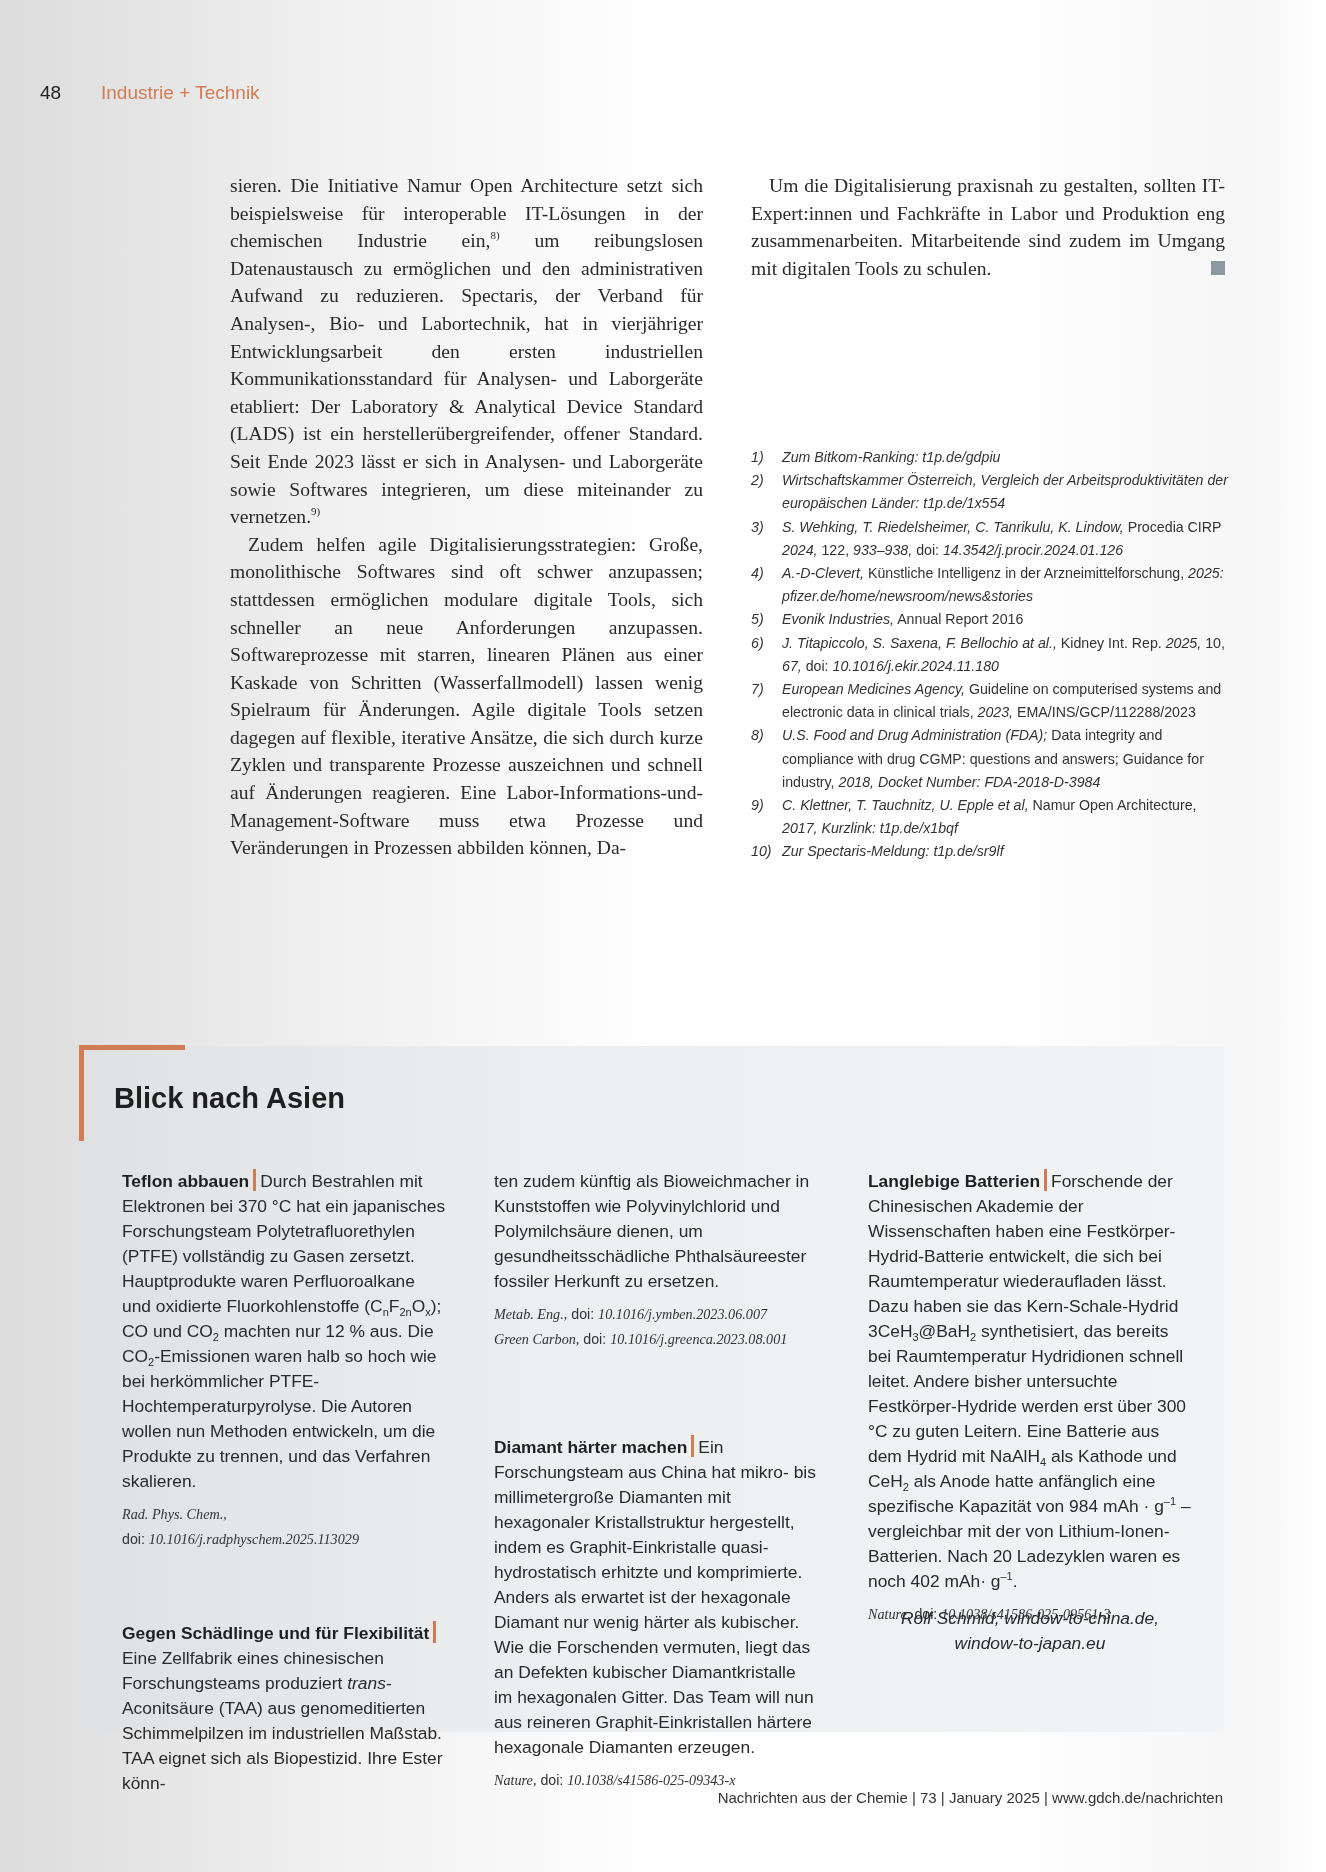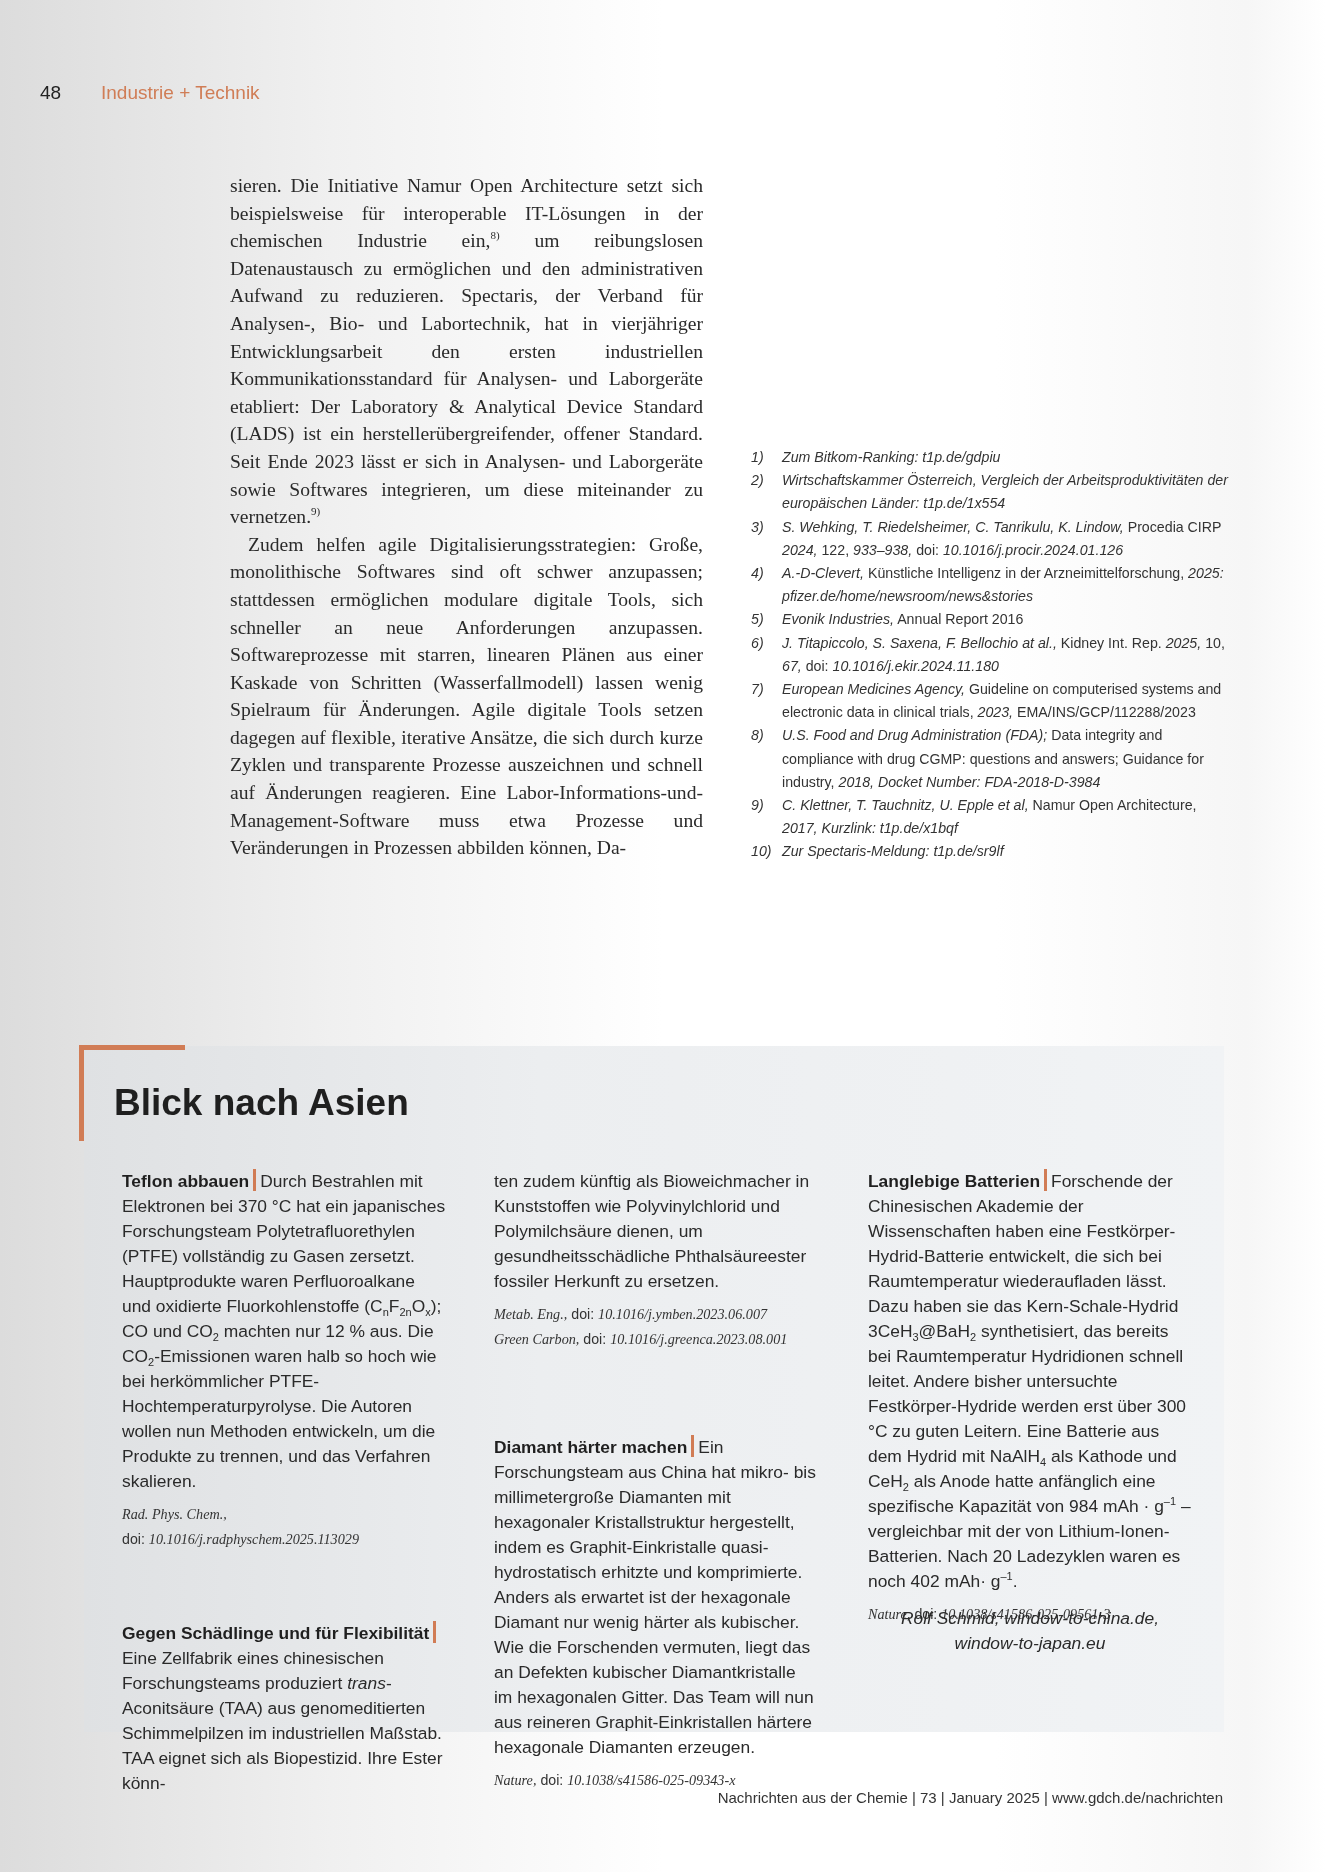--- a/index.html
+++ b/index.html
@@ -22,21 +22,21 @@
   .refs { position: absolute; left: 751px; top: 446px; width: 480px; font-size: 14.2px; line-height: 23.2px; color: #333; }
   .ref { display: flex; }
   .ref .n { width: 31px; flex: none; font-style: italic; }
   .ref .t { flex: 1; }
   .ref i { font-style: italic; }
 
   .box { position: absolute; left: 84px; top: 1046px; width: 1140px; height: 686px;
     background: linear-gradient(90deg, #dfe1e3 0%, #eceef0 40%, #f1f3f5 100%); }
   .box-corner-top { position: absolute; left: 79px; top: 1045px; width: 106px; height: 5px; background: #d17c55; }
   .box-corner-left { position: absolute; left: 79px; top: 1045px; width: 5px; height: 96px; background: #d17c55; }
-  .box-title { position: absolute; left: 114px; top: 1082px; font-size: 37px; font-weight: bold; color: #1f1f1f; }
+  .box-title { position: absolute; left: 114px; top: 1082px; font-size: 29px; font-weight: bold; color: #1f1f1f; }
 
   .bcol { position: absolute; width: 340px; font-size: 17.4px; line-height: 25px; color: #2a2a2a; }
   .bcol1 { left: 114px; top: 1161px; }
   .bcol2 { left: 486px; top: 1161px; }
   .bcol3 { left: 860px; top: 1161px; }
   .bcol p { margin: 8px; }
   .bcol .head { font-weight: bold; color: #1f1f1f; }
   .bar { display: inline-block; width: 3px; height: 22px; background: #d17c55; vertical-align: -4px; margin: 0 4px 0 4px; }
   .cite { font-size: 14.2px; line-height: 25px; color: #333; }
   .cite i { font-style: italic; font-family: Liberation Serif, serif; }
@@ -52,34 +52,35 @@
 
 <div class="page-num">48</div>
 <div class="section">Industrie + Technik</div>
 
 <div class="col col-left">
   <p><span>sieren. Die Initiative Namur Open Architecture setzt sich beispielsweise für interoperable IT-Lösungen in der chemischen Industrie ein,</span><sup>8)</sup><span> um reibungslosen Datenaustausch zu ermöglichen und den administrativen Aufwand zu reduzieren. Spectaris, der Verband für Analysen-, Bio- und Labortechnik, hat in vierjähriger Entwicklungsarbeit den ersten industriellen Kommunikationsstandard für Analysen- und Laborgeräte etabliert: Der Laboratory &amp; Analytical Device Standard (LADS) ist ein herstellerübergreifender, offener Standard. Seit Ende 2023 lässt er sich in Analysen- und Laborgeräte sowie Softwares integrieren, um diese miteinander zu vernetzen.</span><sup>9)</sup></p>
   <p class="indent">Zudem helfen agile Digitalisierungsstrategien: Große, monolithische Softwares sind oft schwer anzupassen; stattdessen ermöglichen modulare digitale Tools, sich schneller an neue Anforderungen anzupassen. Softwareprozesse mit starren, linearen Plänen aus einer Kaskade von Schritten (Wasserfallmodell) lassen wenig Spielraum für Änderungen. Agile digitale Tools setzen dagegen auf flexible, iterative Ansätze, die sich durch kurze Zyklen und transparente Prozesse auszeichnen und schnell auf Änderungen reagieren. Eine Labor-Informations-und-Management-Software muss etwa Prozesse und Veränderungen in Prozessen abbilden können, Da-</p>
 </div>
 
 <div class="col col-right">
+  <p class="indent"><span>Um die Digitalisierung praxisnah zu gestalten, sollten IT-Expert:innen und Fachkräfte in Labor und Produktion eng zusammenarbeiten. Mitarbeitende sind zudem im Umgang mit digitalen Tools zu schulen.</span><span class="end-mark"></span></p>
 </div>
 
 <div class="refs">
   <div class="ref">
       <span class="n">1)</span>
       <span class="t"><i>Zum Bitkom-Ranking: t1p.de/gdpiu</i></span>
     </div>
   <div class="ref">
       <span class="n">2)</span>
       <span class="t"><i>Wirtschaftskammer Österreich, Vergleich der Arbeitsproduktivitäten der europäischen Länder: t1p.de/1x554</i></span>
     </div>
   <div class="ref">
       <span class="n">3)</span>
-      <span class="t"><i>S. Wehking, T. Riedelsheimer, C. Tanrikulu, K. Lindow,</i><span> Procedia CIRP </span><i>2024,</i><span> 122, </span><i>933–938,</i><span> doi: </span><i>10.1016/j.procir.2024.01.126</i></span>
+      <span class="t"><i>S. Wehking, T. Riedelsheimer, C. Tanrikulu, K. Lindow,</i><span> Procedia CIRP </span><i>2024,</i><span> 122, </span><i>933–938,</i><span> doi: </span><i>14.3542/j.procir.2024.01.126</i></span>
     </div>
   <div class="ref">
       <span class="n">4)</span>
       <span class="t"><i>A.-D-Clevert,</i><span> Künstliche Intelligenz in der Arzneimittelforschung, </span><i>2025: pfizer.de/home/newsroom/news&amp;stories</i></span>
     </div>
   <div class="ref">
       <span class="n">5)</span>
       <span class="t"><i>Evonik Industries,</i><span> Annual Report 2016</span></span>
     </div>
   <div class="ref">

